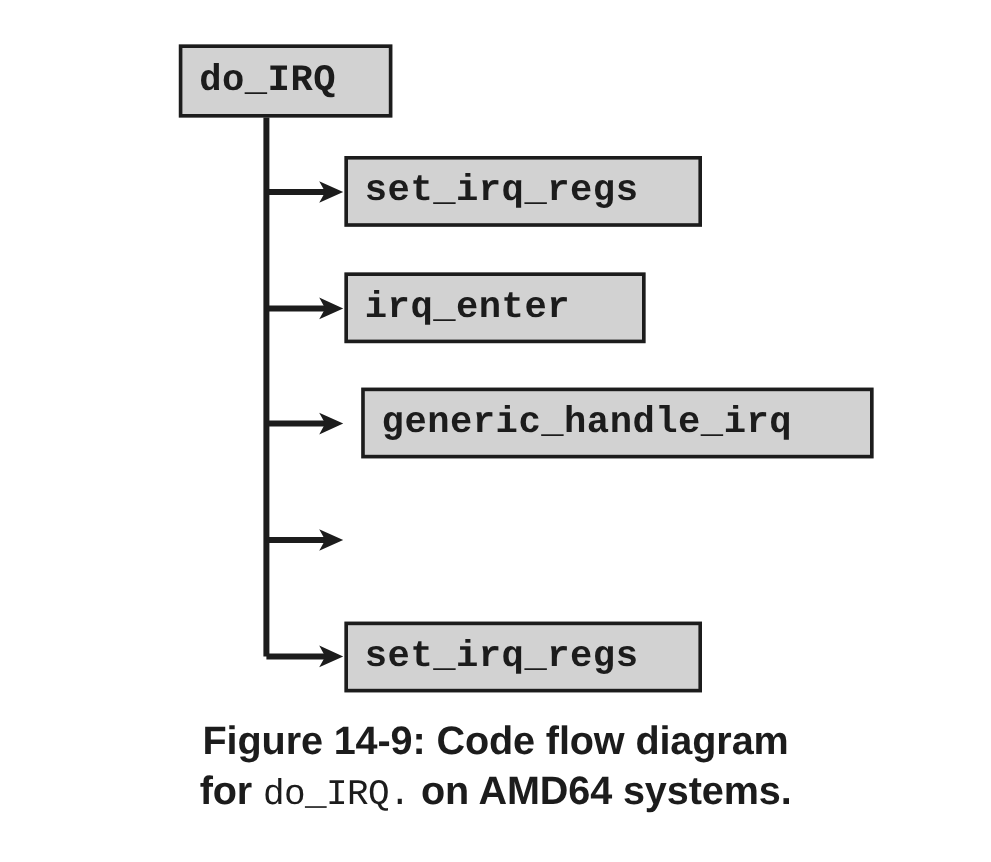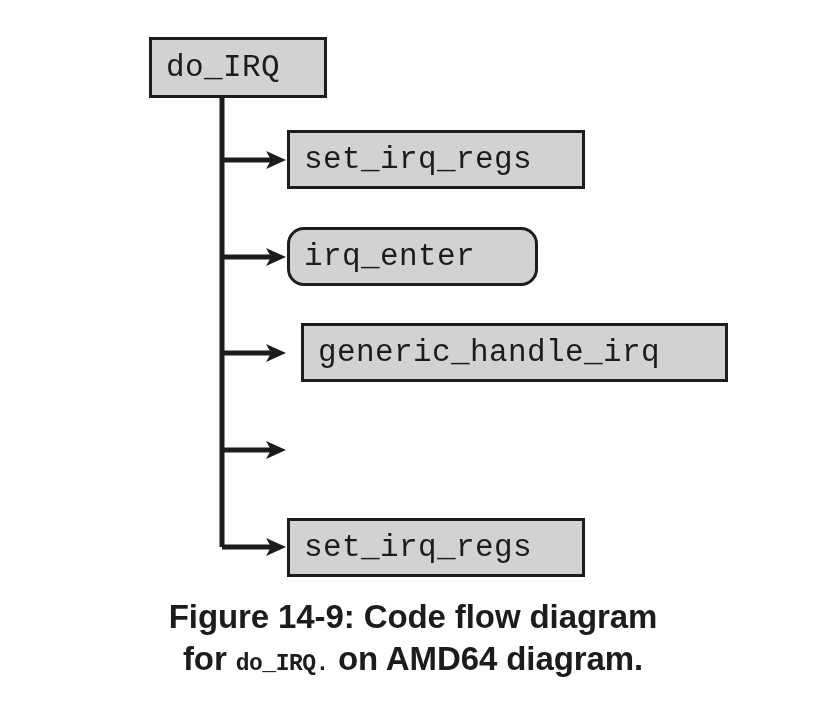--- a/index.html
+++ b/index.html
@@ -25,20 +25,21 @@
     height: 718px;
   }
 
   
   #flowchart {
     position: absolute;
     left: 0;
     top: 0;
     width: 826px;
     height: 600px;
+    font-weight: bold;
   }
 
   #connector-layer {
     position: absolute;
     left: 0;
     top: 0;
     width: 826px;
     height: 600px;
     pointer-events: none;
   }
@@ -71,21 +72,21 @@
     color: #1c1c1c;
     letter-spacing: 0.4px;
     padding-left: 14px;
     white-space: pre;
     user-select: none;
   }
 
   
   #node-do-irq      { left: 149px; top: 37px;  width: 178px; height: 61px; }
   #node-set-irq-regs-1 { left: 287px; top: 130px; width: 298px; height: 59px; }
-  #node-irq-enter   { left: 287px; top: 227px; width: 251px; height: 59px; border-radius: 17px; }
+  #node-irq-enter   { left: 287px; top: 227px; width: 251px; height: 59px; }
   #node-generic-handle-irq { left: 287px; top: 323px; width: 427px; height: 59px; margin-left: 14px; }
   #node-irq-exit    { left: 287px; top: 420px; width: 208px; height: 59px; }
   #node-set-irq-regs-2 { left: 287px; top: 518px; width: 298px; height: 59px; }
 
   
   #caption {
     position: absolute;
     left: 0;
     top: 596px;
     width: 826px;
@@ -96,22 +97,22 @@
     line-height: 1.28;
     color: #1c1c1c;
     letter-spacing: -0.1px;
   }
   #caption .caption-line {
     display: block;
     white-space: pre;
   }
   #caption .mono {
     font-family: "Liberation Mono", "DejaVu Sans Mono", monospace;
-    font-weight: bold;
-    font-size: 23px;
+    font-weight: normal;
+    font-size: 30px;
     letter-spacing: -0.5px;
   }
 </style>
 </head>
 <body>
 
 <div id="figure-root">
 
   <div id="flowchart">
 
@@ -154,16 +155,16 @@
 
 
     <div class="node" id="node-set-irq-regs-2">
       <span class="node-label">set_irq_regs</span>
     </div>
 
   </div>
 
   <div id="caption">
     <span class="caption-line">Figure 14-9: Code flow diagram</span>
-    <span class="caption-line"><span>for </span><span class="mono">do_IRQ.</span><span> on AMD64 diagram.</span></span>
+    <span class="caption-line"><span>for </span><span class="mono">do_IRQ.</span><span> on AMD64 systems.</span></span>
   </div>
 
 </div>
 
 </body></html>

